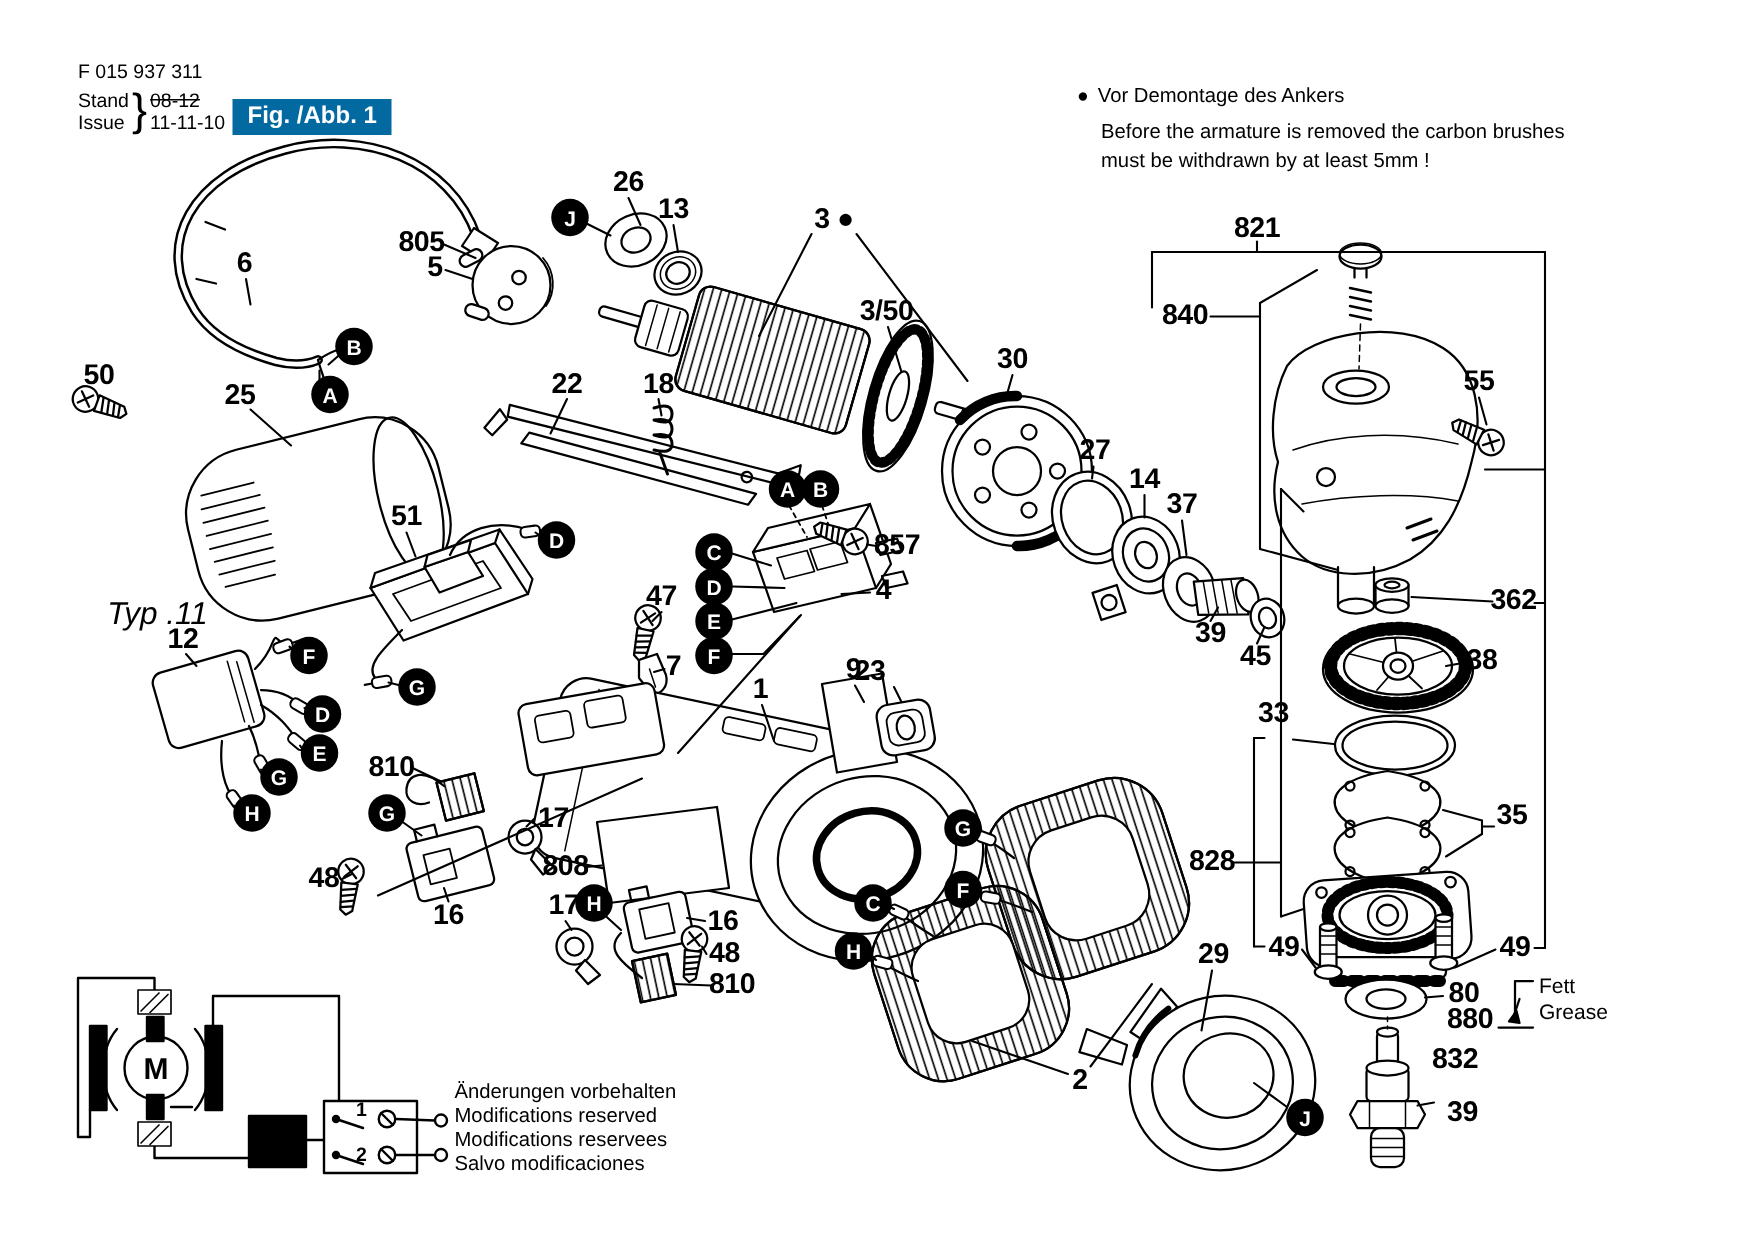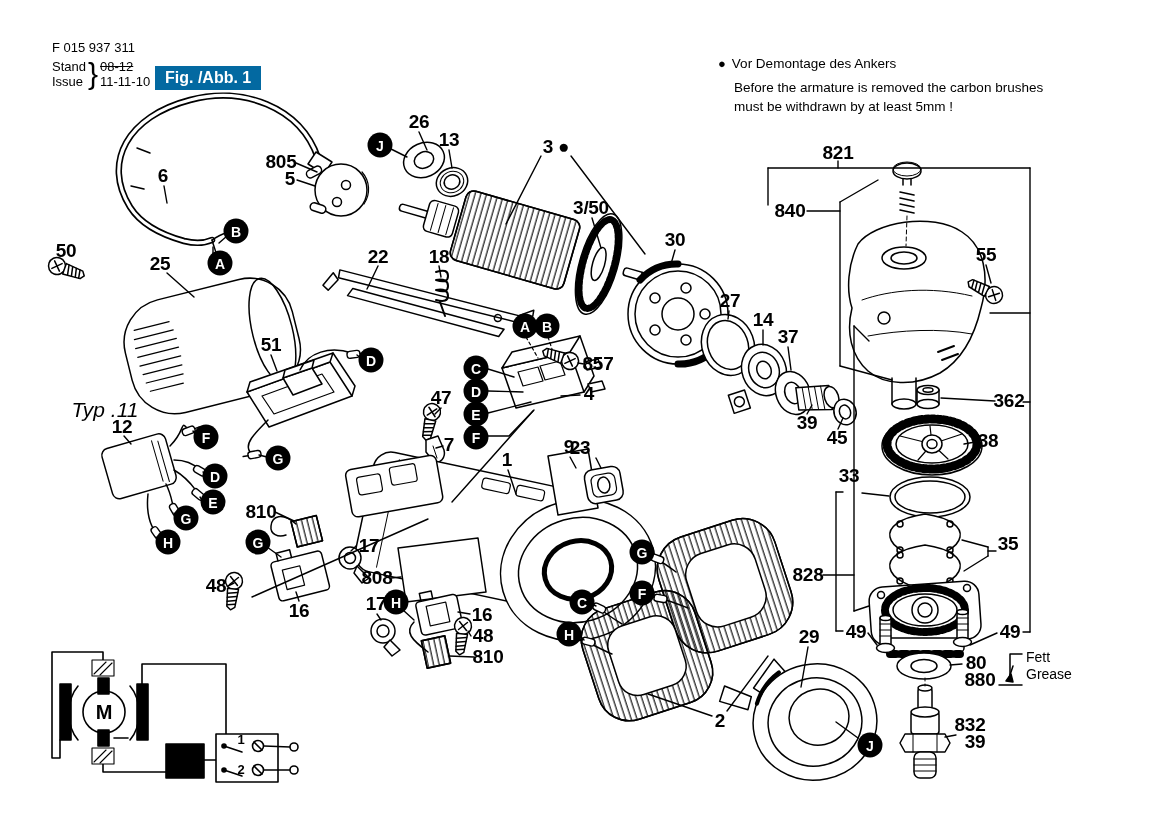--- a/index.html
+++ b/index.html
@@ -587,20 +587,26 @@
     </div>
     <div class="ind en">Before the armature is removed the carbon brushes</div>
     <div class="ind">must be withdrawn by at least 5mm !</div>
   </div>
 
   <div class="grease">
     <div>Fett</div>
     <div>Grease</div>
   </div>
 
+  <div class="footer">
+    <div>Änderungen vorbehalten</div>
+    <div>Modifications reserved</div>
+    <div>Modifications reservees</div>
+    <div>Salvo modificaciones</div>
+  </div>
 
   <div id="labels-layer">
       <div class="plabel" style="left: 419px; top: 122px;">26</div>
       <div class="plabel" style="left: 449px; top: 140px;">13</div>
       <div class="plabel" style="left: 556px; top: 147px;">3 ●</div>
       <div class="plabel" style="left: 591px; top: 208px;">3/50</div>
       <div class="plabel" style="left: 281px; top: 162px;">805</div>
       <div class="plabel" style="left: 290px; top: 179px;">5</div>
       <div class="plabel" style="left: 163px; top: 176px;">6</div>
       <div class="plabel" style="left: 66px; top: 251px;">50</div>
@@ -639,21 +645,21 @@
       <div class="plabel" style="left: 580px; top: 448px;">23</div>
       <div class="plabel" style="left: 720px; top: 721px;">2</div>
       <div class="plabel" style="left: 809px; top: 637px;">29</div>
       <div class="plabel" style="left: 849px; top: 476px;">33</div>
       <div class="plabel" style="left: 1008px; top: 544px;">35</div>
       <div class="plabel" style="left: 808px; top: 575px;">828</div>
       <div class="plabel" style="left: 856px; top: 632px;">49</div>
       <div class="plabel" style="left: 1010px; top: 632px;">49</div>
       <div class="plabel" style="left: 976px; top: 663px;">80</div>
       <div class="plabel" style="left: 980px; top: 680px;">880</div>
-      <div class="plabel" style="left: 970px; top: 725px; text-align: right;">832</div>
+      <div class="plabel" style="left: 970px; top: 707px; text-align: right;">832</div>
       <div class="plabel" style="left: 975px; top: 742px;">39</div>
       <div class="refcircle" style="left: 380px; top: 145px;">J</div>
       <div class="refcircle" style="left: 236px; top: 231px;">B</div>
       <div class="refcircle" style="left: 220px; top: 263px;">A</div>
       <div class="refcircle" style="left: 525px; top: 326px;">A</div>
       <div class="refcircle" style="left: 547px; top: 326px;">B</div>
       <div class="refcircle" style="left: 476px; top: 368px;">C</div>
       <div class="refcircle" style="left: 476px; top: 391px;">D</div>
       <div class="refcircle" style="left: 476px; top: 414px;">E</div>
       <div class="refcircle" style="left: 476px; top: 437px;">F</div>

